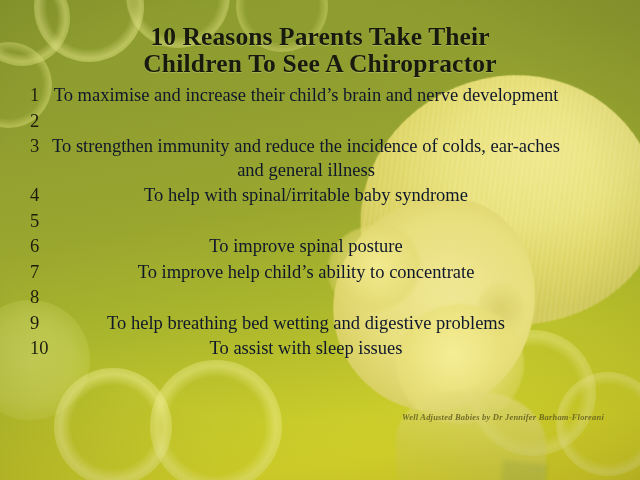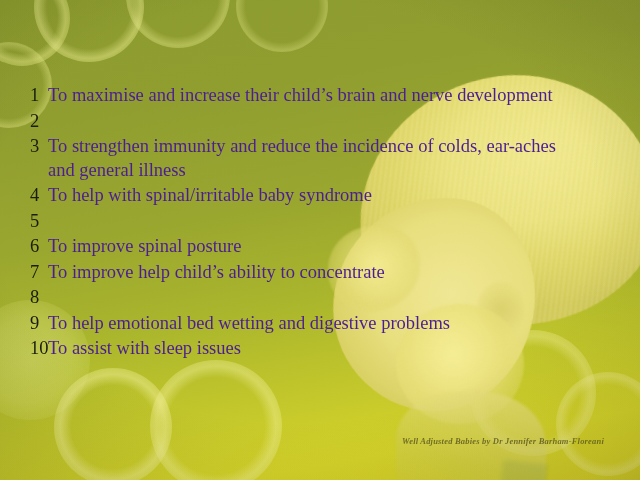--- a/index.html
+++ b/index.html
@@ -207,38 +207,38 @@
     width: 48px;
     padding-left: 30px;
     box-sizing: border-box;
     color: #1a1d0d;
     font-size: 18.5px;
     line-height: 23.5px;
   }
   .txt {
     flex: 1 1 auto;
     padding-right: 24px;
-    color: #4c1d95;
+    color: #0f172a;
     font-size: 18.5px;
     line-height: 23.5px;
     max-width: 516px;
+    text-align: center;
   }
 
   .credit {
     position: absolute;
     right: 36px;
     top: 412px;
     font-size: 8.5px;
     font-style: italic;
     font-weight: bold;
     color: #5d5a1c;
     letter-spacing: .2px;
     white-space: nowrap;
     opacity: .82;
-    margin-top: 24px;
   }
 </style>
 </head>
 <body>
 
 <div id="poster">
 
   <div class="bg-base"></div>
 
   <div class="bokeh b1"></div>
@@ -260,20 +260,24 @@
     <div class="ear"></div>
     <div class="cheek"></div>
     <div class="chin"></div>
     <div class="neck"></div>
   </div>
 
   <div class="vignette"></div>
 
   <div class="content">
 
+    <div class="title">
+      <span class="title-line first">10 Reasons Parents Take Their</span>
+      <span class="title-line second">Children To See A Chiropractor</span>
+    </div>
 
     <div class="list">
 
       <div class="row">
         <span class="num">1</span>
         <span class="txt">To maximise and increase their child’s brain and nerve development</span>
       </div>
 
       <div class="row">
         <span class="num">2</span>
@@ -302,21 +306,21 @@
         <span class="num">7</span>
         <span class="txt">To improve help child’s ability to concentrate</span>
       </div>
 
       <div class="row">
         <span class="num">8</span>
       </div>
 
       <div class="row">
         <span class="num">9</span>
-        <span class="txt">To help emotional bed wetting and digestive problems</span>
+        <span class="txt">To help breathing bed wetting and digestive problems</span>
       </div>
 
       <div class="row">
         <span class="num">10</span>
         <span class="txt">To assist with sleep issues</span>
       </div>
 
     </div>
 
     <div class="credit">Well Adjusted Babies by Dr Jennifer Barham-Floreani</div>

